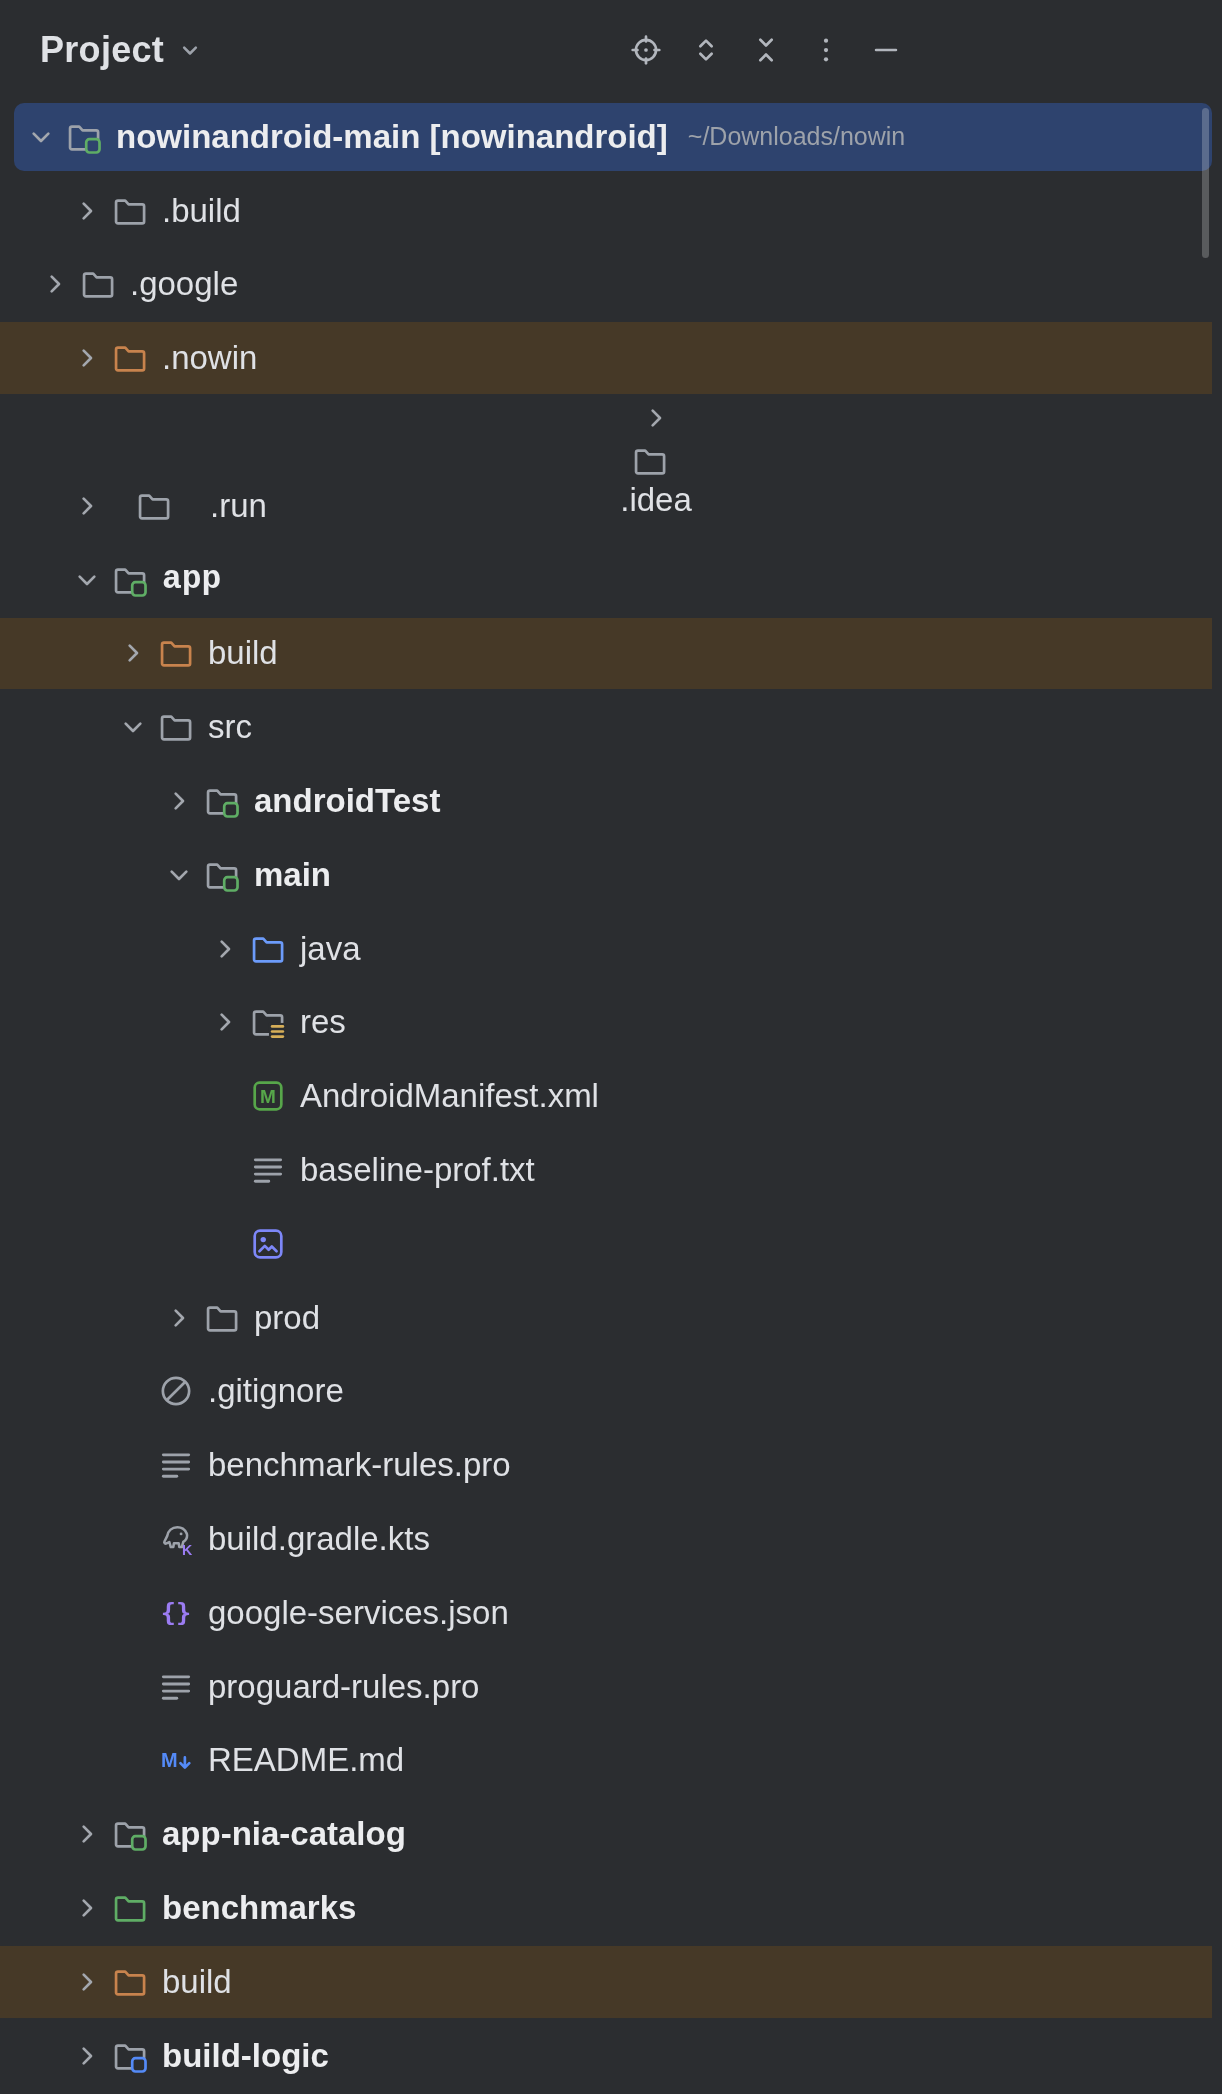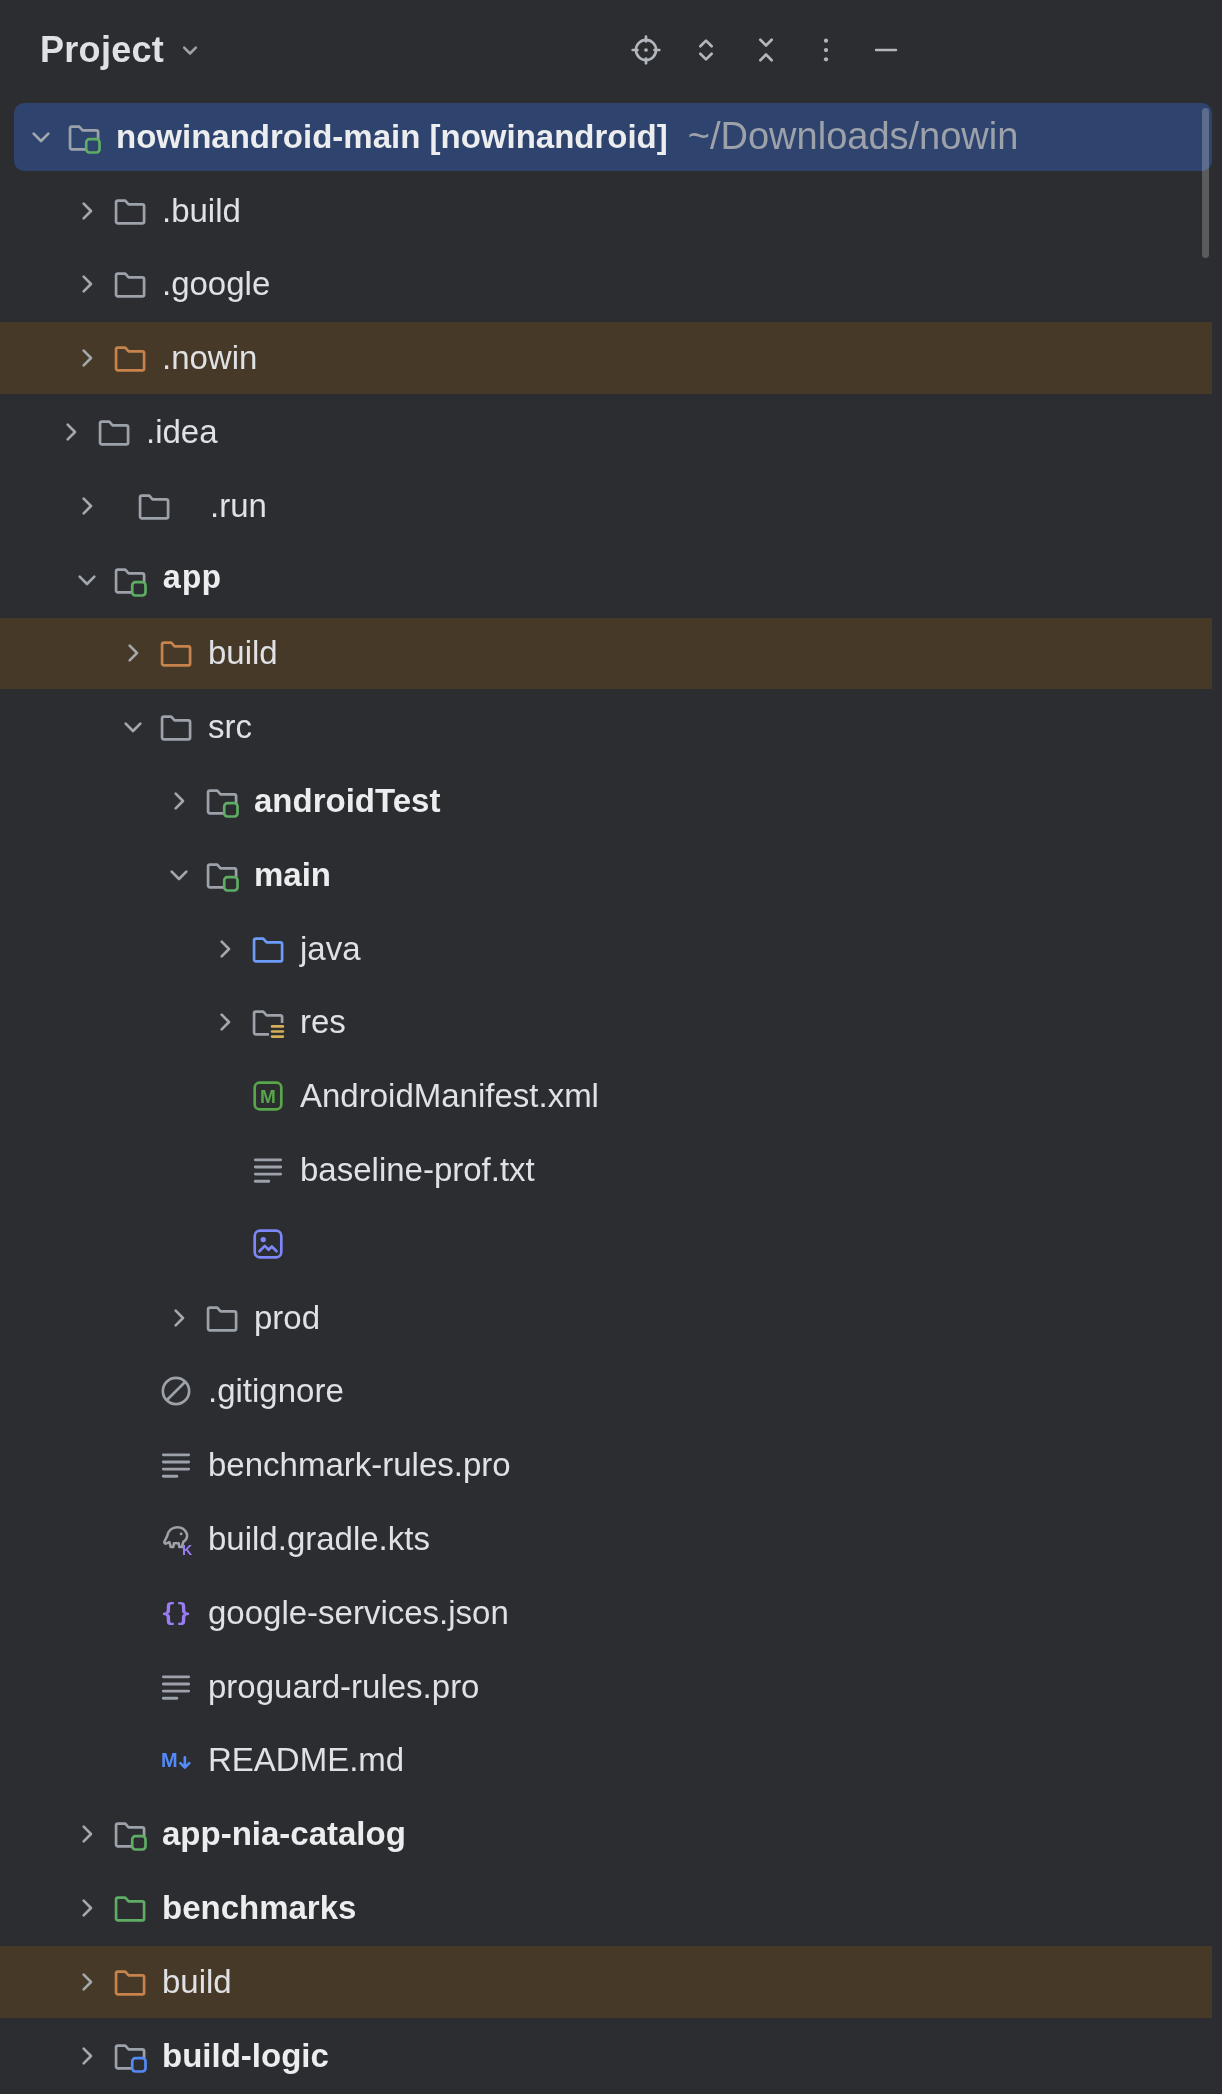--- a/index.html
+++ b/index.html
@@ -46,21 +46,21 @@
     width: 46px; height: 46px; flex: none;
     display: flex; align-items: center; justify-content: center;
     color: #a3a7ae;
   }
   .item-icon {
     width: 40px; height: 40px; flex: none; margin-right: 12px;
     display: flex; align-items: center; justify-content: center;
   }
   .item-label { font-size: 33px; color: #dfe1e5; white-space: nowrap; }
   .item-label.bold { font-weight: 700; color: #ecedef; }
-  .item-path { font-size: 38px; color: #9da2aa; margin-left: 20px; white-space: nowrap; }
+  .item-path { font-size: 25px; color: #9da2aa; margin-left: 20px; white-space: nowrap; }
 
   .scroll-thumb {
     position: absolute; right: 3px; top: 8px; width: 7px; height: 150px;
     border-radius: 4px; background: rgba(255,255,255,.22); z-index: 5;
   }
 </style>
 </head>
 <body style="background: rgb(43, 45, 48);">
 
 <div class="window">
@@ -131,21 +131,21 @@
             <polyline points="9.5 6.5 15 12 9.5 17.5"></polyline>
           </svg>
         </span>
         <span class="item-icon">
           <svg xmlns="http://www.w3.org/2000/svg" viewBox="0 0 24 24" width="38" height="38" fill="none">
             <path d="M3.2 18.6V6.7c0-.7.5-1.2 1.2-1.2h4.6l2.1 2.3h8.6c.7 0 1.2.5 1.2 1.2v9.6c0 .7-.5 1.2-1.2 1.2H4.4c-.7 0-1.2-.5-1.2-1.2z" stroke="#9da2aa" stroke-width="1.7" stroke-linecap="round" stroke-linejoin="round"></path>
           </svg>
         </span>
         <span class="item-label">.build</span>
       </div>
-      <div class="row" style="--rowbg: #2b2d30; padding-left: 32px; margin-left: 32px;">
+      <div class="row" style="--rowbg: #2b2d30; padding-left: 32px;">
         <span class="chevron-slot">
           <svg viewBox="0 0 24 24" width="32" height="32" fill="none" stroke="currentColor" stroke-width="2" stroke-linecap="round" stroke-linejoin="round">
             <polyline points="9.5 6.5 15 12 9.5 17.5"></polyline>
           </svg>
         </span>
         <span class="item-icon">
           <svg xmlns="http://www.w3.org/2000/svg" viewBox="0 0 24 24" width="38" height="38" fill="none">
             <path d="M3.2 18.6V6.7c0-.7.5-1.2 1.2-1.2h4.6l2.1 2.3h8.6c.7 0 1.2.5 1.2 1.2v9.6c0 .7-.5 1.2-1.2 1.2H4.4c-.7 0-1.2-.5-1.2-1.2z" stroke="#9da2aa" stroke-width="1.7" stroke-linecap="round" stroke-linejoin="round"></path>
           </svg>
         </span>
@@ -157,21 +157,21 @@
             <polyline points="9.5 6.5 15 12 9.5 17.5"></polyline>
           </svg>
         </span>
         <span class="item-icon">
           <svg xmlns="http://www.w3.org/2000/svg" viewBox="0 0 24 24" width="38" height="38" fill="none">
             <path d="M3.2 18.6V6.7c0-.7.5-1.2 1.2-1.2h4.6l2.1 2.3h8.6c.7 0 1.2.5 1.2 1.2v9.6c0 .7-.5 1.2-1.2 1.2H4.4c-.7 0-1.2-.5-1.2-1.2z" stroke="#c8834d" stroke-width="1.7" stroke-linecap="round" stroke-linejoin="round"></path>
           </svg>
         </span>
         <span class="item-label">.nowin</span>
       </div>
-      <div class="row" style="--rowbg: #2b2d30; padding-left: 48px;">
+      <div class="row" style="--rowbg: #2b2d30; padding-left: 100px; flex-direction: column;">
         <span class="chevron-slot">
           <svg viewBox="0 0 24 24" width="32" height="32" fill="none" stroke="currentColor" stroke-width="2" stroke-linecap="round" stroke-linejoin="round">
             <polyline points="9.5 6.5 15 12 9.5 17.5"></polyline>
           </svg>
         </span>
         <span class="item-icon">
           <svg xmlns="http://www.w3.org/2000/svg" viewBox="0 0 24 24" width="38" height="38" fill="none">
             <path d="M3.2 18.6V6.7c0-.7.5-1.2 1.2-1.2h4.6l2.1 2.3h8.6c.7 0 1.2.5 1.2 1.2v9.6c0 .7-.5 1.2-1.2 1.2H4.4c-.7 0-1.2-.5-1.2-1.2z" stroke="#9da2aa" stroke-width="1.7" stroke-linecap="round" stroke-linejoin="round"></path>
           </svg>
         </span>

